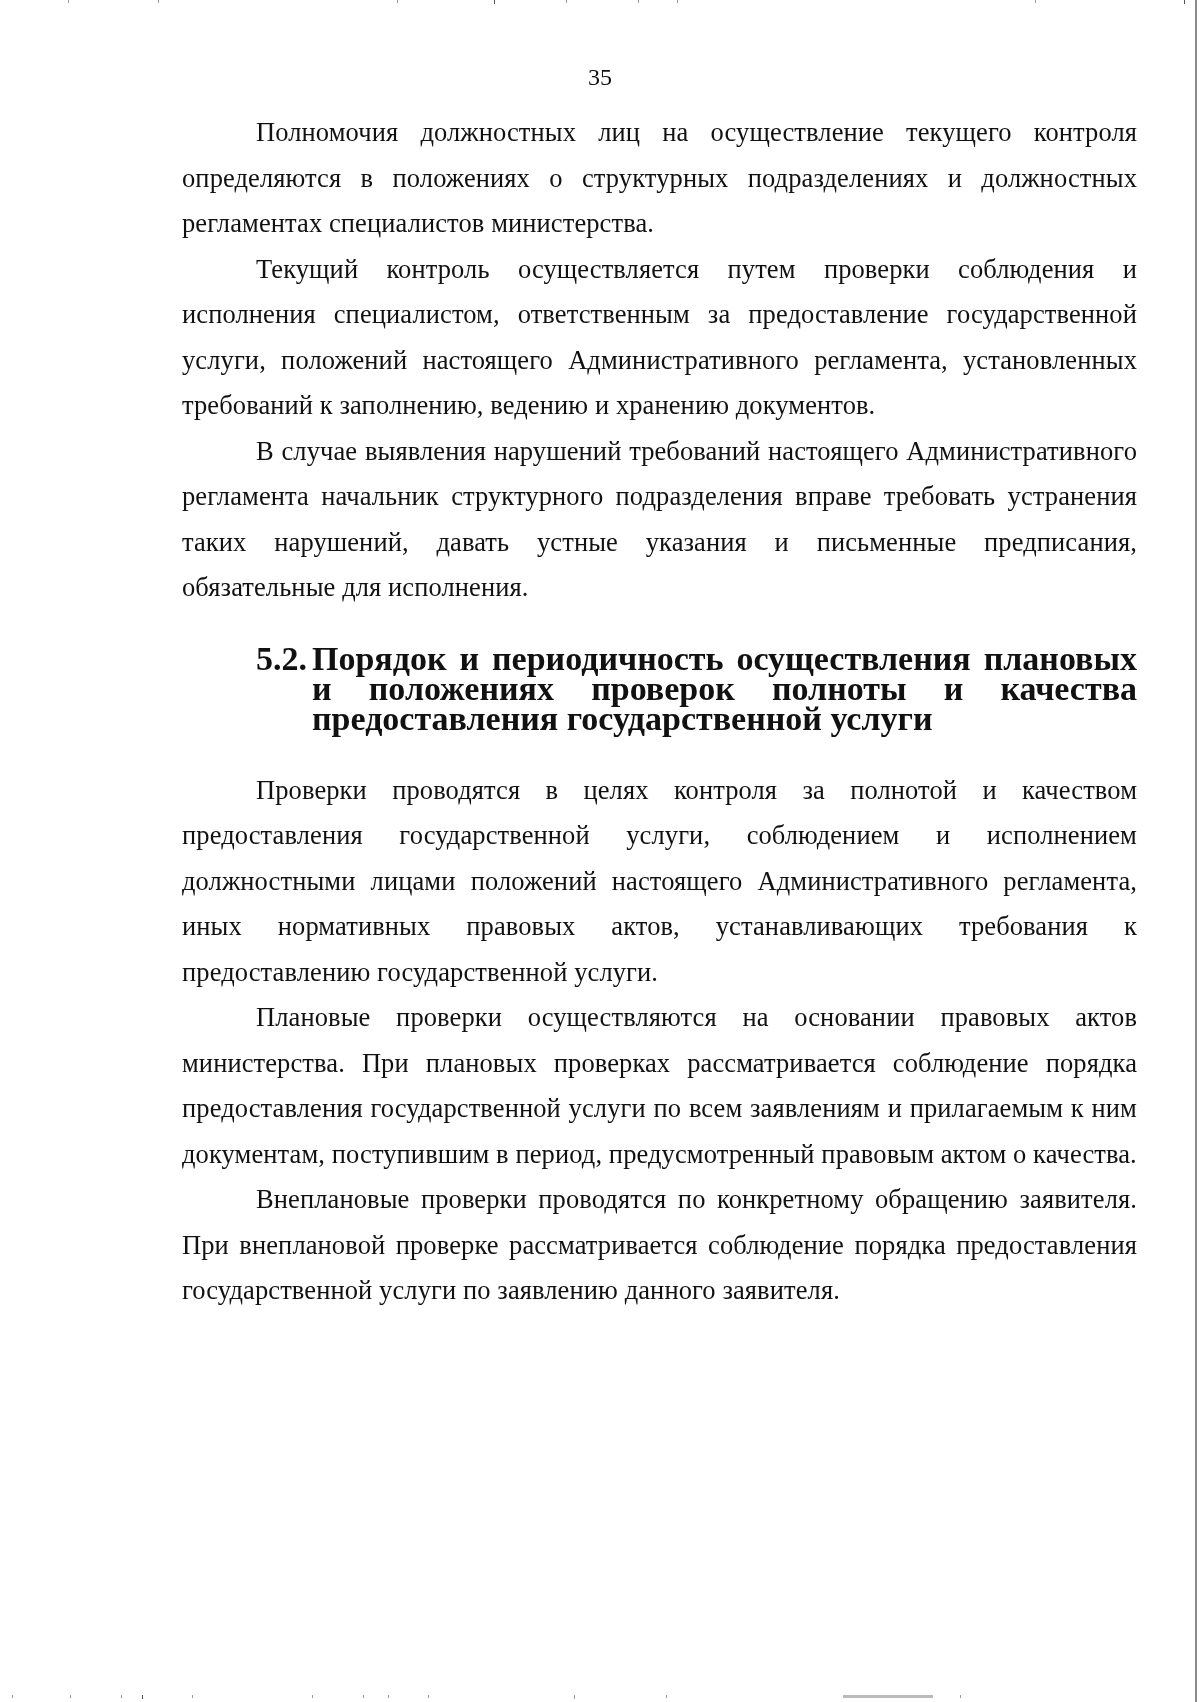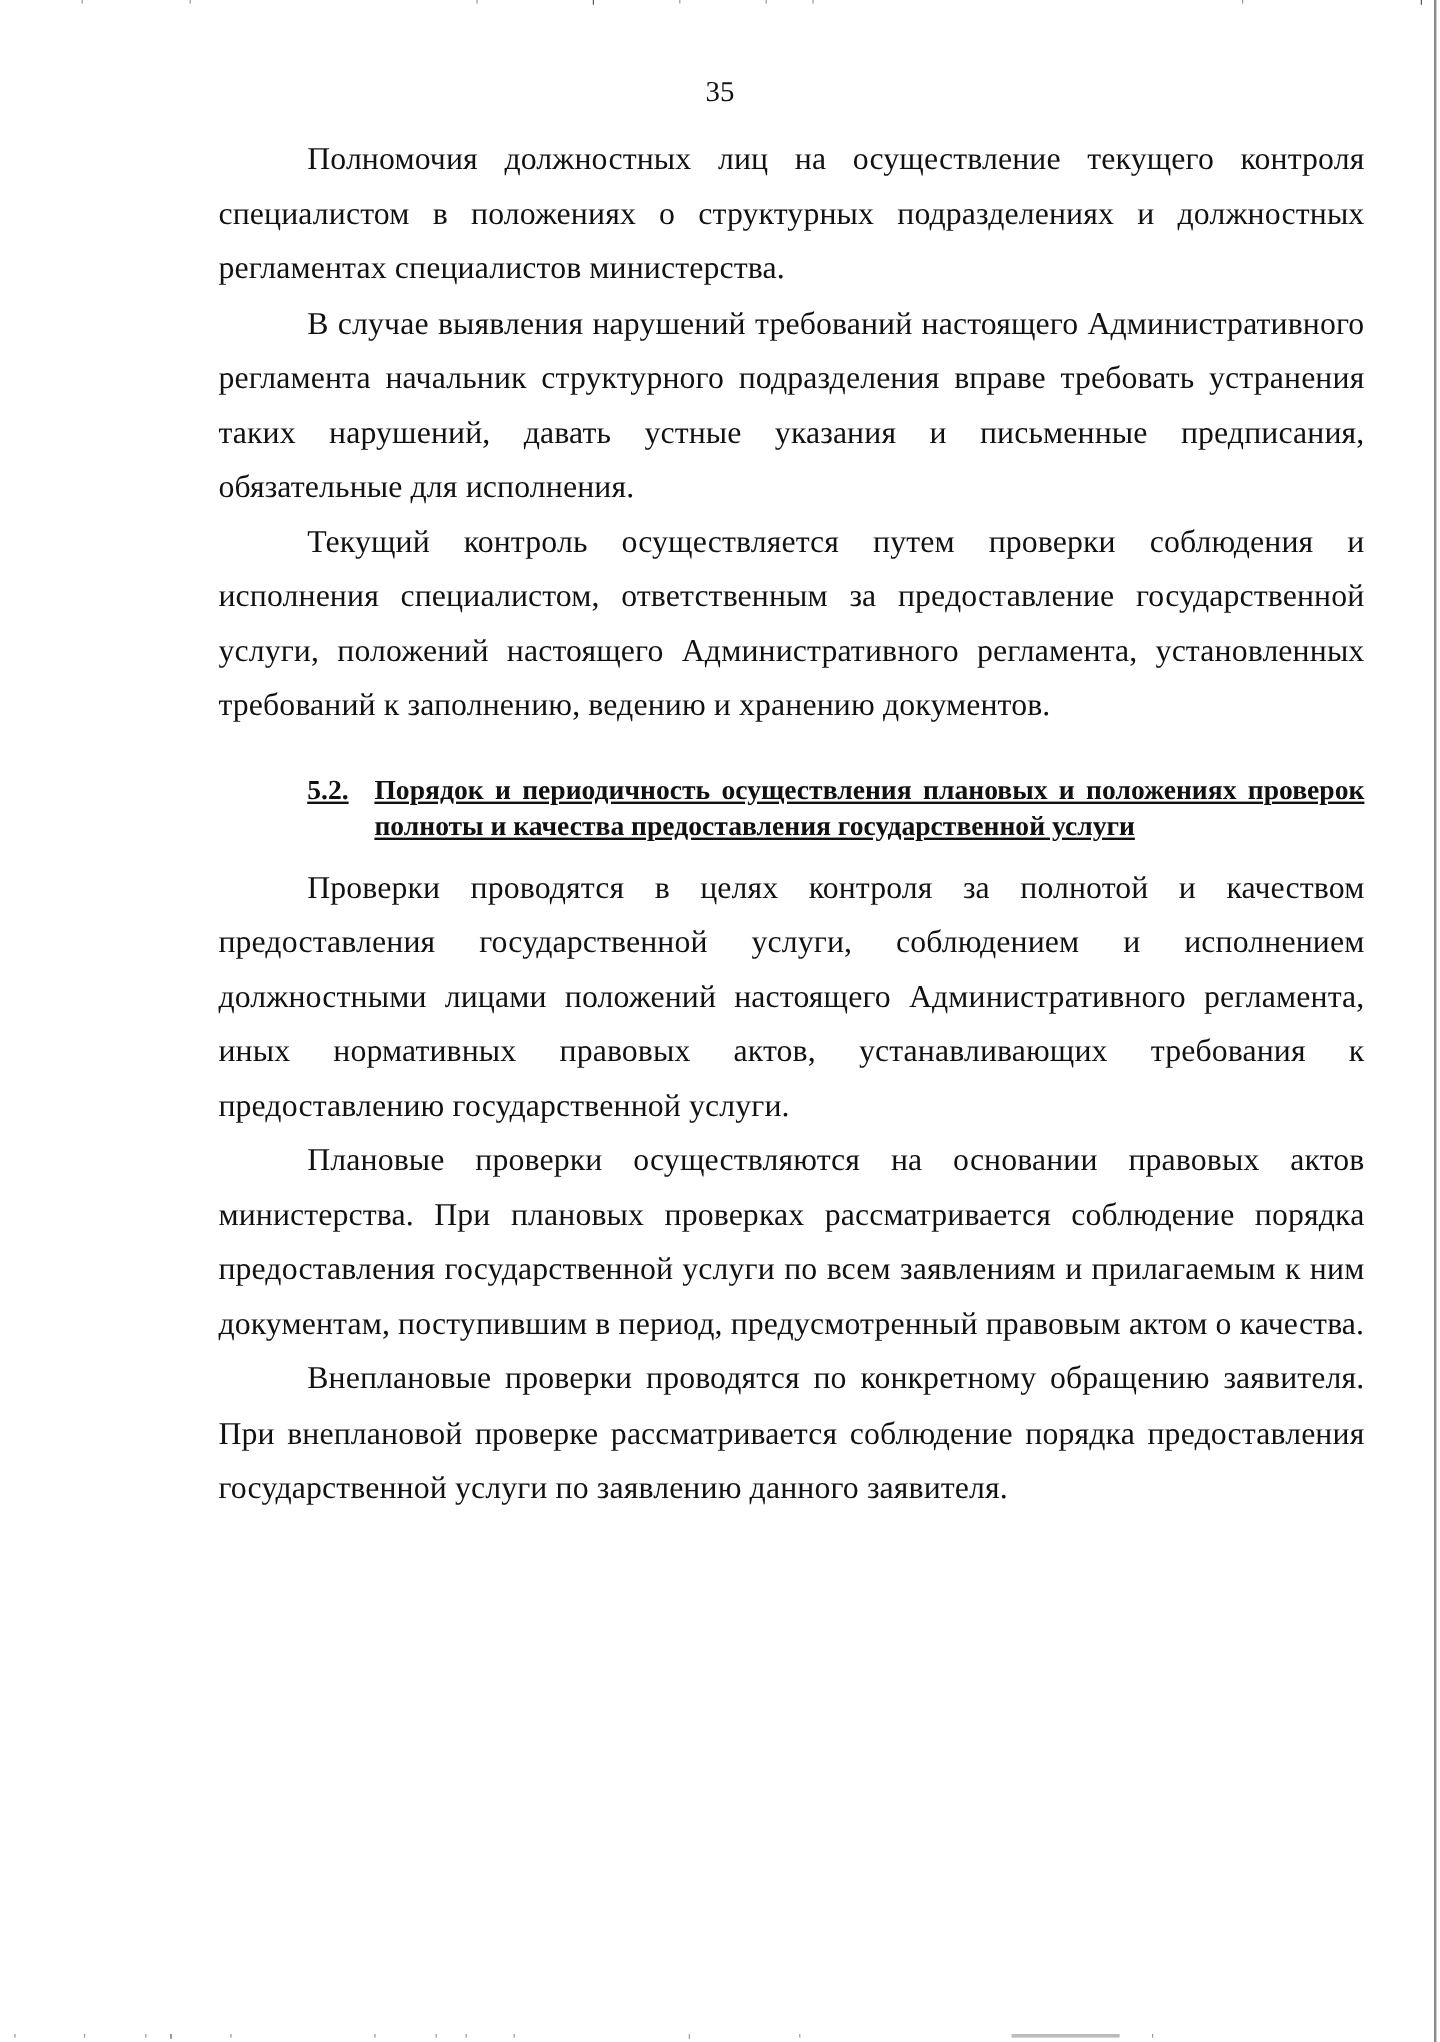--- a/index.html
+++ b/index.html
@@ -41,25 +41,24 @@
     .para {
       margin: 0;
       font-size: 26.5px;
       line-height: 45.5px;
       text-align: justify;
       text-indent: 74px;
       letter-spacing: 0.1px;
     }
     .heading {
       display: flex;
-      margin: 33px 0 13px 0;
+      margin: 33px 0 34px 0;
       font-weight: bold;
-      font-size: 23px;
+      font-size: 34px;
       line-height: 30px;
-      text-decoration: underline;
     }
     .heading-num {
       width: 56px;
       padding-left: 74px;
       flex-shrink: 0;
     }
     .heading-text {
       flex: 1;
       text-align: justify;
     }
@@ -89,23 +88,23 @@
   <span class="speck" style="left:566px;"></span>
   <span class="speck" style="left:638px;"></span>
   <span class="speck" style="left:677px;"></span>
   <span class="speck" style="left:1035px;"></span>
   <span class="speck" style="left:1184px;height:4px;background:#555;"></span>
 </div>
 
 <div class="page-number">35</div>
 
 <div class="content">
-  <p class="para">Полномочия должностных лиц на осуществление текущего контроля специалистом в положениях о структурных подразделениях и должностных регламентах специалистов министерства.</p>
+  <p class="para">Полномочия должностных лиц на осуществление текущего контроля определяются в положениях о структурных подразделениях и должностных регламентах специалистов министерства.</p>
+  <p class="para">Текущий контроль осуществляется путем проверки соблюдения и исполнения специалистом, ответственным за предоставление государственной услуги, положений настоящего Административного регламента, установленных требований к заполнению, ведению и хранению документов.</p>
   <p class="para">В случае выявления нарушений требований настоящего Административного регламента начальник структурного подразделения вправе требовать устранения таких нарушений, давать устные указания и письменные предписания, обязательные для исполнения.</p>
-  <p class="para">Текущий контроль осуществляется путем проверки соблюдения и исполнения специалистом, ответственным за предоставление государственной услуги, положений настоящего Административного регламента, установленных требований к заполнению, ведению и хранению документов.</p>
 
   <div class="heading">
     <span class="heading-num">5.2.</span>
     <span class="heading-text">Порядок и периодичность осуществления плановых и положениях проверок полноты и качества предоставления государственной услуги</span>
   </div>
 
   <p class="para">Проверки проводятся в целях контроля за полнотой и качеством предоставления государственной услуги, соблюдением и исполнением должностными лицами положений настоящего Административного регламента, иных нормативных правовых актов, устанавливающих требования к предоставлению государственной услуги.</p>
   <p class="para">Плановые проверки осуществляются на основании правовых актов министерства. При плановых проверках рассматривается соблюдение порядка предоставления государственной услуги по всем заявлениям и прилагаемым к ним документам, поступившим в период, предусмотренный правовым актом о качества.</p>
   <p class="para">Внеплановые проверки проводятся по конкретному обращению заявителя. При внеплановой проверке рассматривается соблюдение порядка предоставления государственной услуги по заявлению данного заявителя.</p>
 </div>

